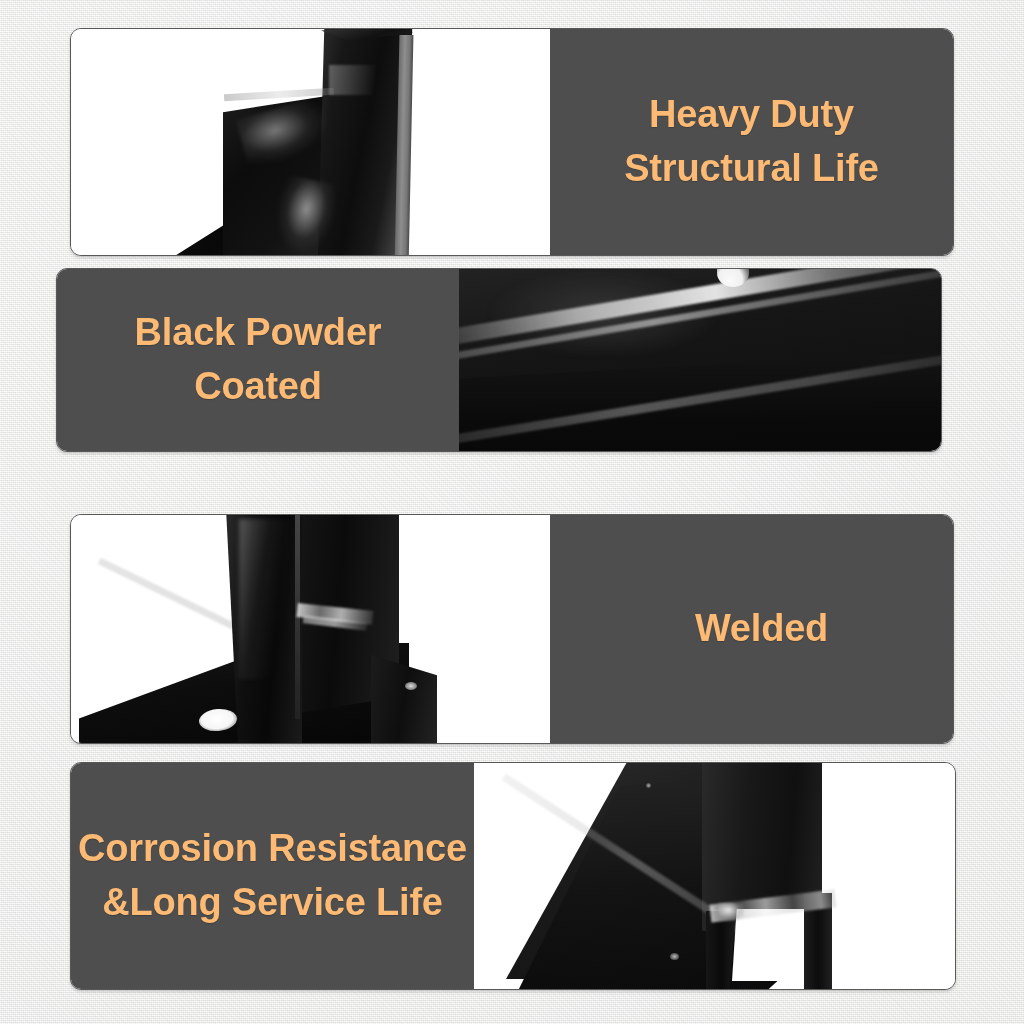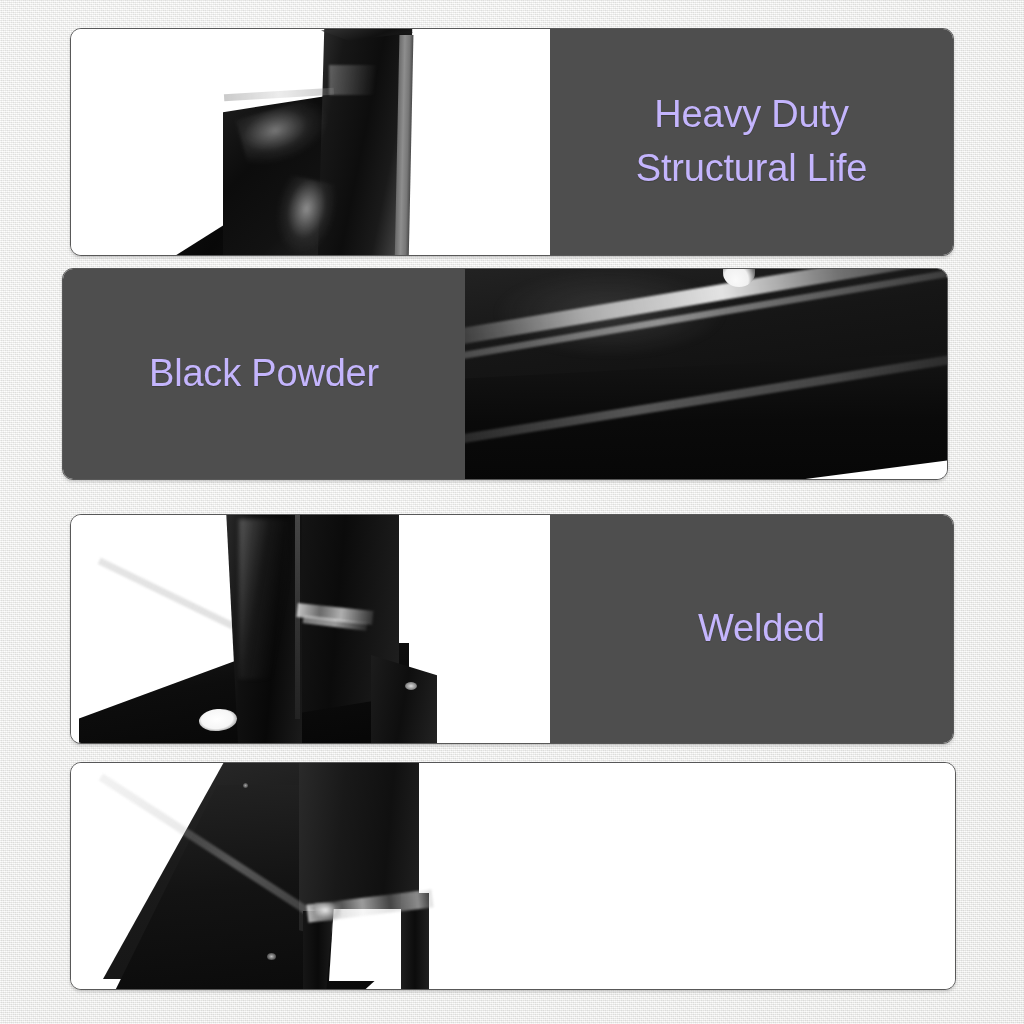--- a/index.html
+++ b/index.html
@@ -40,37 +40,37 @@
     display: flex;
     border: 1.5px solid #585858;
     border-radius: 11px;
     box-sizing: border-box;
     overflow: hidden;
     box-shadow: 0 2px 3px rgba(120,120,120,0.30);
     background: #ffffff;
   }
 
   .row-1 { left: 70px;  top: 28px;  width: 884px; height: 228px; }
-  .row-2 { left: 62px;  top: 268px; width: 886px; height: 212px; }
+  .row-2 { left: 56px;  top: 268px; width: 886px; height: 184px; }
   .row-3 { left: 70px;  top: 514px; width: 884px; height: 230px; }
   .row-4 { left: 70px;  top: 762px; width: 886px; height: 228px; }
 
   
   .text-pane {
     background: #4e4e4e;
     display: flex;
     flex-direction: column;
     align-items: center;
     justify-content: center;
     box-sizing: border-box;
     flex: 0 0 auto;
   }
   .text-line {
-    color: #c4b5fd;
-    font-weight: normal;
+    color: #fdba74;
+    font-weight: bold;
     letter-spacing: -0.2px;
     line-height: 1.42;
     white-space: nowrap;
     text-shadow: 0 1px 1px rgba(0,0,0,0.20);
   }
 
   .row-1 .text-pane { width: 403px; }
   .row-1 .text-line { font-size: 38px; }
 
   .row-2 .text-pane { width: 402px; }
@@ -340,20 +340,21 @@
       <div class="text-line">Heavy Duty</div>
       <div class="text-line">Structural Life</div>
     </div>
 
   </div>
 
   <div class="row row-2">
 
     <div class="text-pane">
       <div class="text-line">Black Powder</div>
+      <div class="text-line">Coated</div>
     </div>
 
     <div class="photo-pane">
       <div class="steel r2-body"></div>
       <div class="steel r2-face-upper"></div>
       <div class="steel r2-lower"></div>
       <div class="steel r2-sheen"></div>
       <div class="steel r2-ridge"></div>
       <div class="steel r2-ridge2"></div>
       <div class="steel r2-bottom-edge"></div>
@@ -379,20 +380,24 @@
     </div>
 
     <div class="text-pane">
       <div class="text-line">Welded</div>
     </div>
 
   </div>
 
   <div class="row row-4">
 
+    <div class="text-pane">
+      <div class="text-line">Corrosion Resistance</div>
+      <div class="text-line">&amp;Long Service Life</div>
+    </div>
 
     <div class="photo-pane">
       <div class="steel r4-top-face"></div>
       <div class="steel r4-web"></div>
       <div class="steel r4-vertical"></div>
       <div class="steel r4-fold"></div>
       <div class="steel r4-notch"></div>
       <div class="steel r4-leg"></div>
       <div class="steel r4-leg2"></div>
       <div class="steel r4-weldline"></div>

